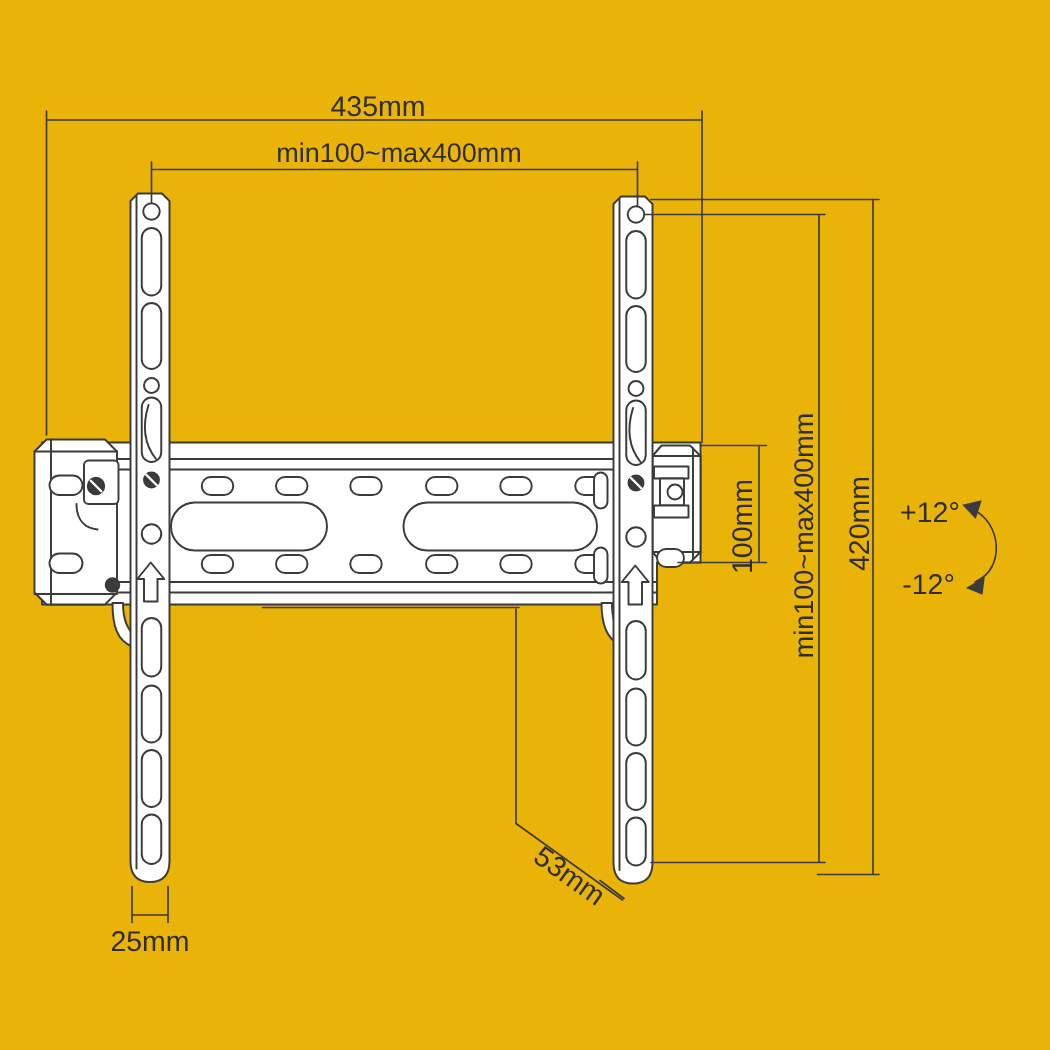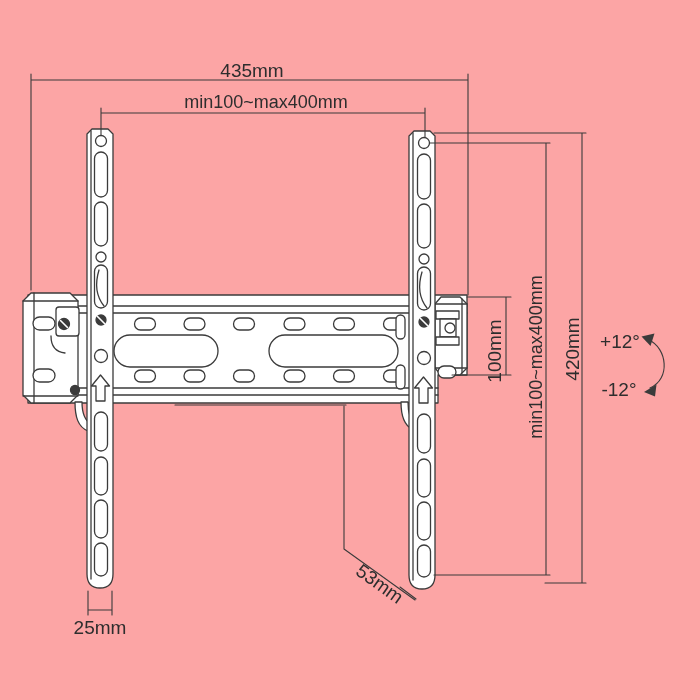--- a/index.html
+++ b/index.html
@@ -1,16 +1,16 @@
 <!DOCTYPE html>
 <html><head>
 <meta charset="utf-8">
 <style>
   html,body{margin:0;padding:0;background:#fff;}
-  .stage{width:700px;height:700px;background:#fca5a5;position:relative;overflow:hidden;
+  .stage{width:700px;height:700px;background:#eab308;position:relative;overflow:hidden;
          font-family:"Liberation Sans", sans-serif;}
   svg{display:block;}
   text{font-family:"Liberation Sans", sans-serif;}
   .dimtext{font-size:19px;}
   .dimtext-long{font-size:18px;}
 </style>
 </head>
 <body>
 
 <div class="stage">

